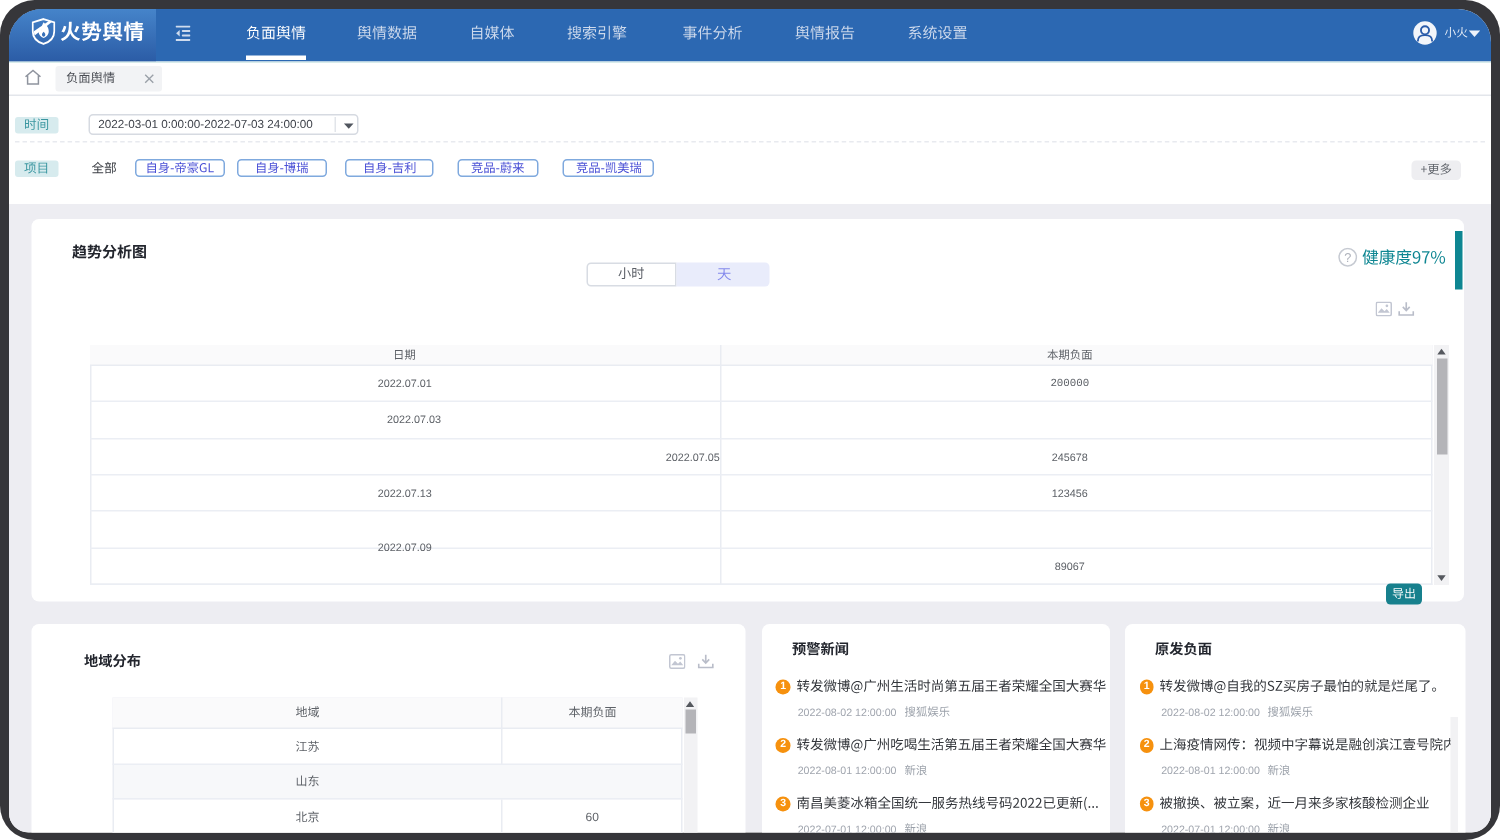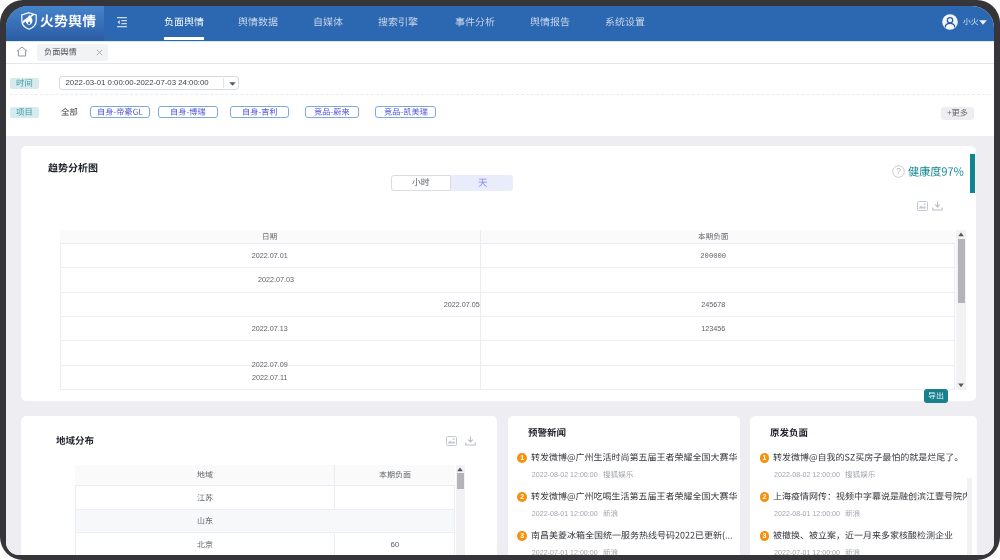--- a/index.html
+++ b/index.html
@@ -466,21 +466,21 @@
 <div style="position:absolute;left:60px;top:262.9px;width:420.0px;height:24.3px;font-family:'Liberation Sans',sans-serif;font-size:7.2px;color:#5d6167;text-align:center;line-height:24.3px;">2022.07.03</div>
 <div style="position:absolute;left:53.8px;top:310.4px;width:895.2px;height:1.0px;background:#ebeef4;"></div>
 <div style="position:absolute;left:53.8px;top:287.2px;width:420.0px;height:24.3px;font-family:'Liberation Sans',sans-serif;font-size:7.2px;color:#5d6167;text-align:right;line-height:24.3px;">2022.07.05</div>
 <div style="position:absolute;left:474.0px;top:287.2px;width:466.4px;height:24.3px;font-family:'Liberation Sans',sans-serif;font-size:7.2px;color:#5d6167;text-align:center;line-height:24.3px;">245678</div>
 <div style="position:absolute;left:53.8px;top:334.7px;width:895.2px;height:1.0px;background:#ebeef4;"></div>
 <div style="position:absolute;left:53.8px;top:311.4px;width:420.0px;height:24.3px;font-family:'Liberation Sans',sans-serif;font-size:7.2px;color:#5d6167;text-align:center;line-height:24.3px;">2022.07.13</div>
 <div style="position:absolute;left:474.0px;top:311.4px;width:466.4px;height:24.3px;font-family:'Liberation Sans',sans-serif;font-size:7.2px;color:#5d6167;text-align:center;line-height:24.3px;">123456</div>
 <div style="position:absolute;left:53.8px;top:359.0px;width:895.2px;height:1.0px;background:#ebeef4;"></div>
 <div style="position:absolute;left:53.8px;top:335.7px;width:420.0px;height:24.3px;font-family:'Liberation Sans',sans-serif;font-size:7.2px;color:#5d6167;text-align:center;line-height:24.3px;margin-top:12px;">2022.07.09</div>
 <div style="position:absolute;left:53.8px;top:383.3px;width:895.2px;height:1.0px;background:#ebeef4;"></div>
-<div style="position:absolute;left:53.8px;top:360.0px;width:420.0px;height:24.3px;font-family:'Liberation Sans',sans-serif;font-size:7.2px;color:#5d6167;text-align:center;line-height:24.3px;">2022.07.11</div>
+<div style="position:absolute;left:474.0px;top:360.0px;width:466.4px;height:24.3px;font-family:'Liberation Sans',sans-serif;font-size:7.2px;color:#5d6167;text-align:center;line-height:24.3px;">89067</div>
 <div style="position:absolute;left:950.2px;top:224.8px;width:9.6px;height:159.5px;background:#f2f2f4;"></div>
 <svg class="z" style="left:952.2px;top:226.6px" width="6" height="5">
       <path d="M3 0.5 L5.8 4.3 L0.2 4.3 Z" fill="#55585e"></path>
     </svg>
 <svg class="z" style="left:952.2px;top:377.8px" width="6" height="5">
       <path d="M0.2 0.5 L5.8 0.5 L3 4.3 Z" fill="#55585e"></path>
     </svg>
 <div style="position:absolute;left:951.5px;top:233.5px;width:7.0px;height:64.0px;background:#b4b4b8;"></div>
 <div style="position:absolute;left:917.7px;top:383.2px;width:24.7px;height:14.5px;background:#17808d;border-radius:3px;"></div>
 <svg class="z" style="left:922.0px;top:385.4px;" width="17.0" height="10.0">

